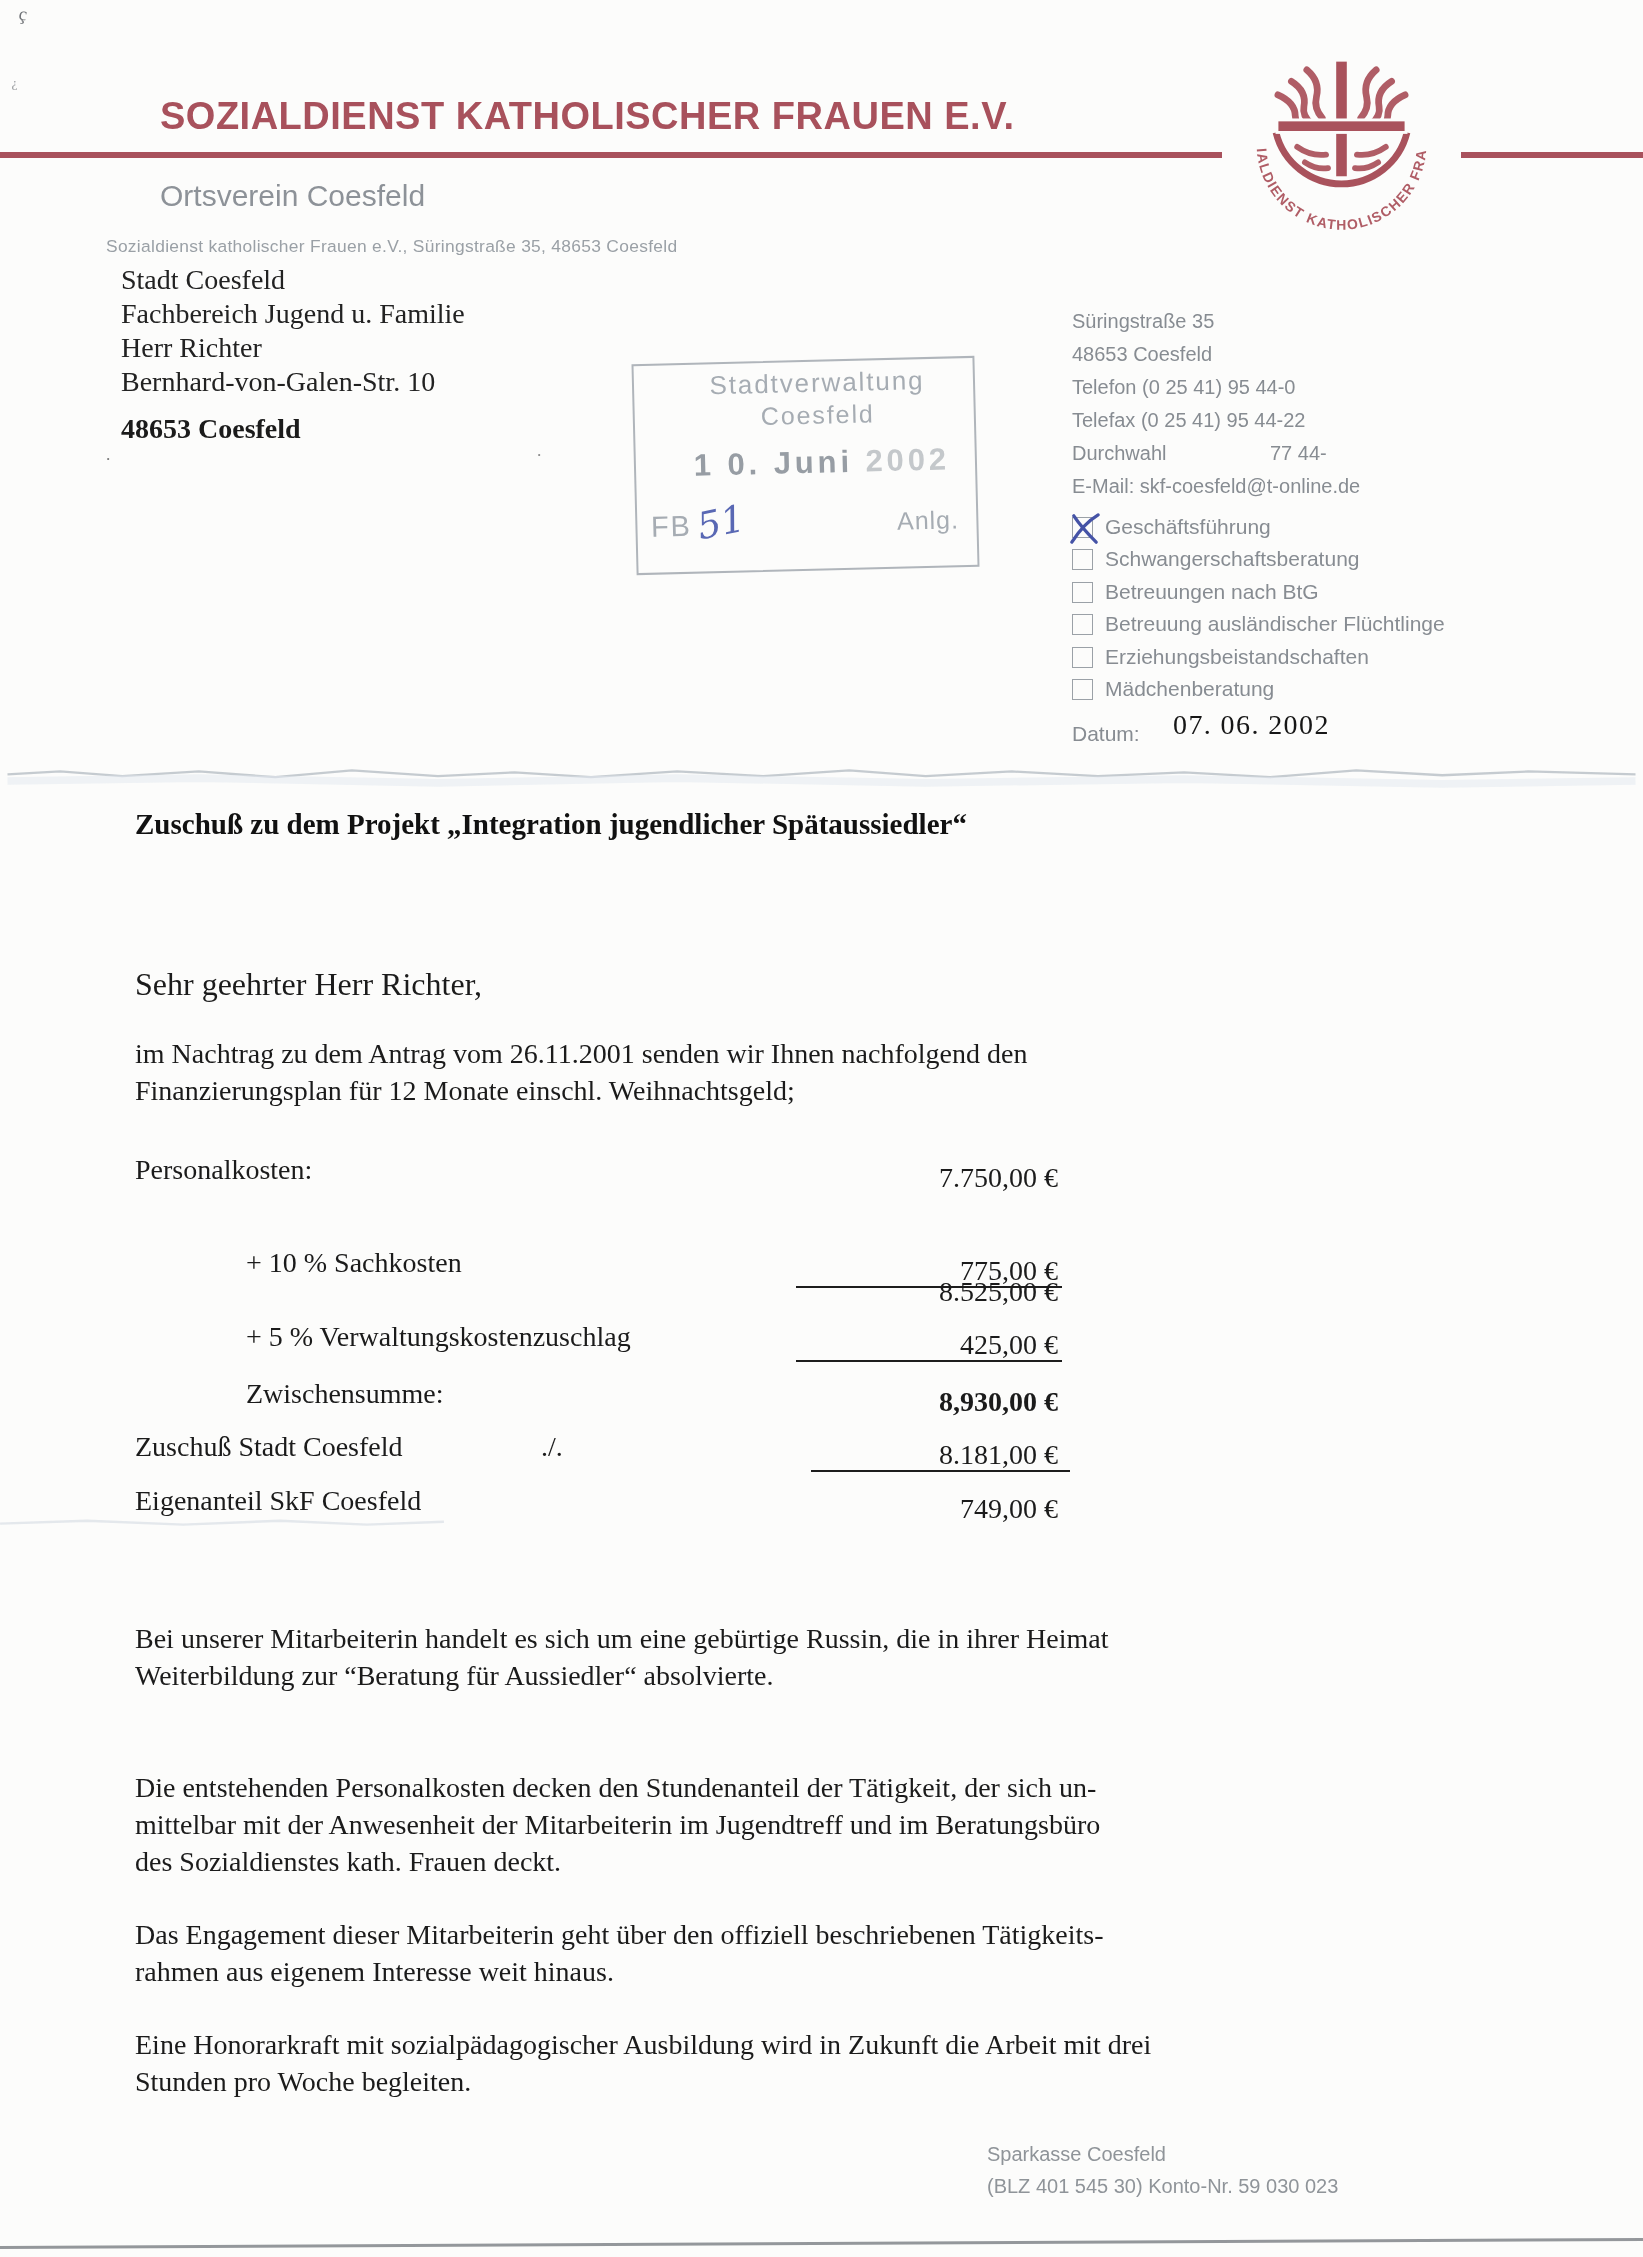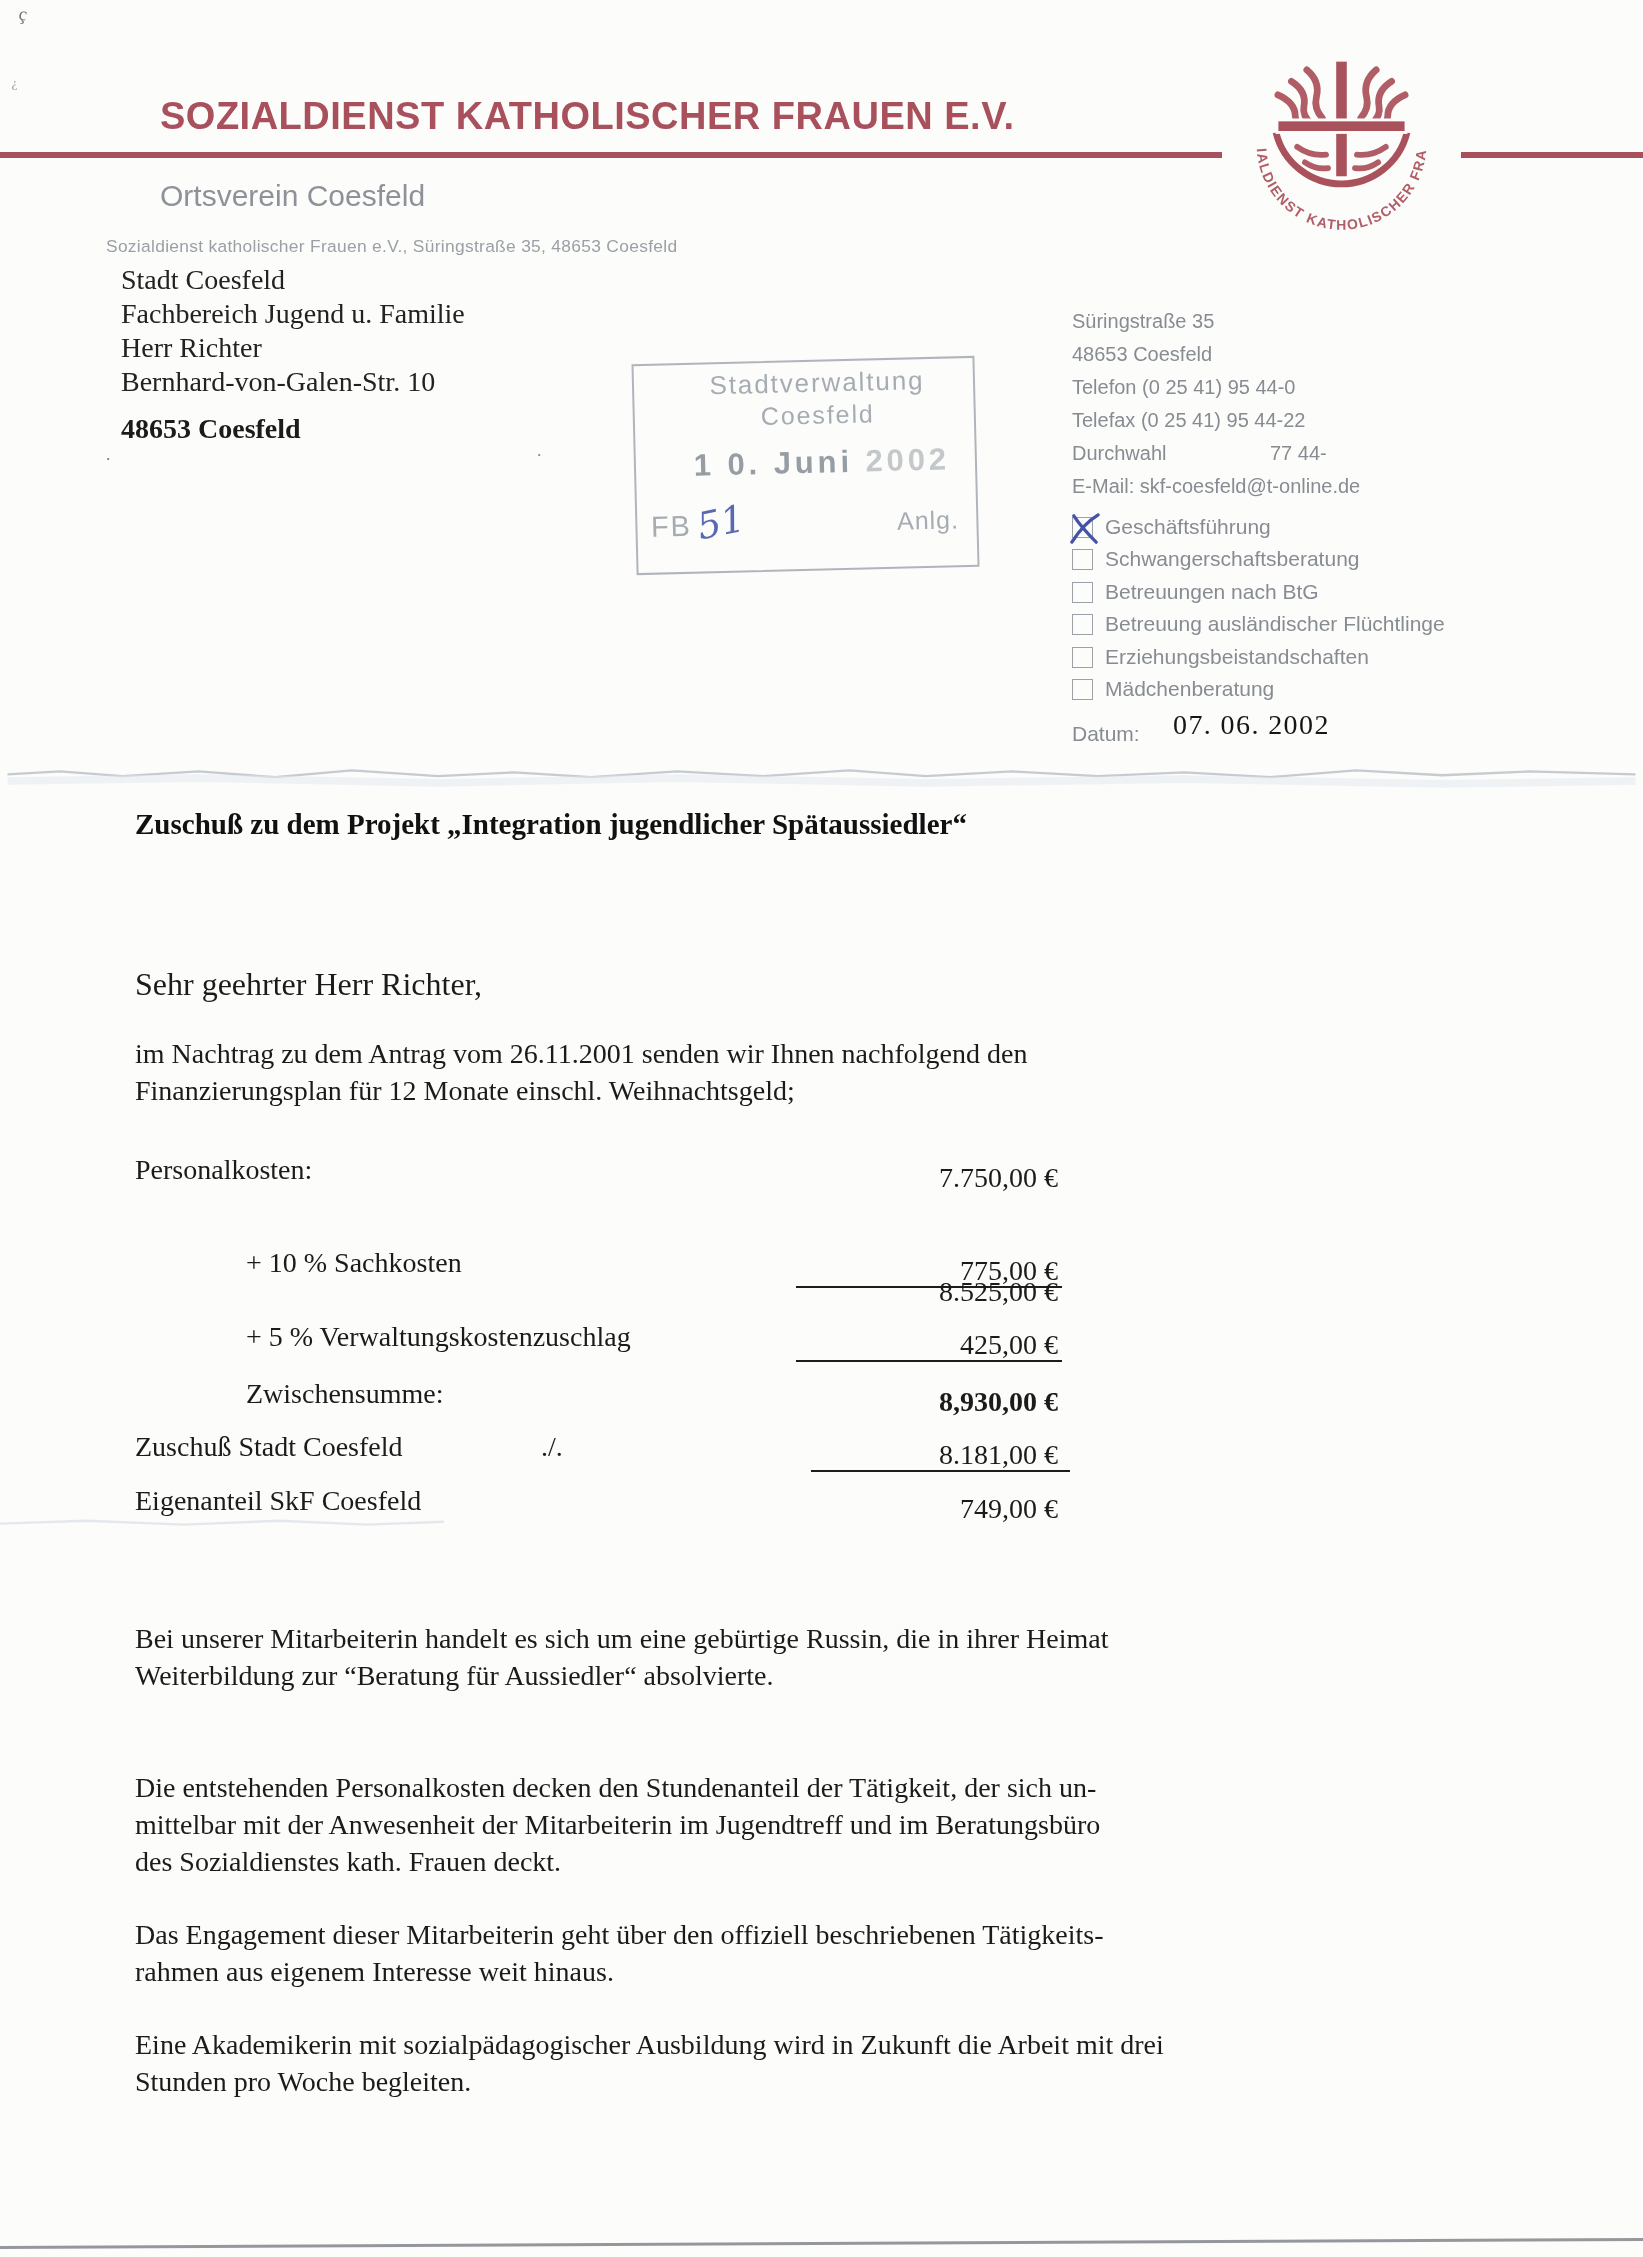--- a/index.html
+++ b/index.html
@@ -249,21 +249,25 @@
   <div class="abs para" style="top:1769px;">
     <div>Die entstehenden Personalkosten decken den Stundenanteil der Tätigkeit, der sich un-</div>
     <div>mittelbar mit der Anwesenheit der Mitarbeiterin im Jugendtreff und im Beratungsbüro</div>
     <div>des Sozialdienstes kath. Frauen deckt.</div>
   </div>
   <div class="abs para" style="top:1916px;">
     <div>Das Engagement dieser Mitarbeiterin geht über den offiziell beschriebenen Tätigkeits-</div>
     <div>rahmen aus eigenem Interesse weit hinaus.</div>
   </div>
   <div class="abs para" style="top:2026px;">
-    <div>Eine Akademikerin mit sozialpädagogischer Ausbildung wird in Zukunft die Arbeit mit drei</div>
+    <div>Eine Honorarkraft mit sozialpädagogischer Ausbildung wird in Zukunft die Arbeit mit drei</div>
     <div>Stunden pro Woche begleiten.</div>
   </div>
 
+  <div class="abs sans footer-bank">
+    <div>Sparkasse Coesfeld</div>
+    <div>(BLZ 401 545 30) Konto-Nr. 59 030 023</div>
+  </div>
 
   <div class="abs bottom-edge"></div>
 
 </div>
 
 
 </body></html>

